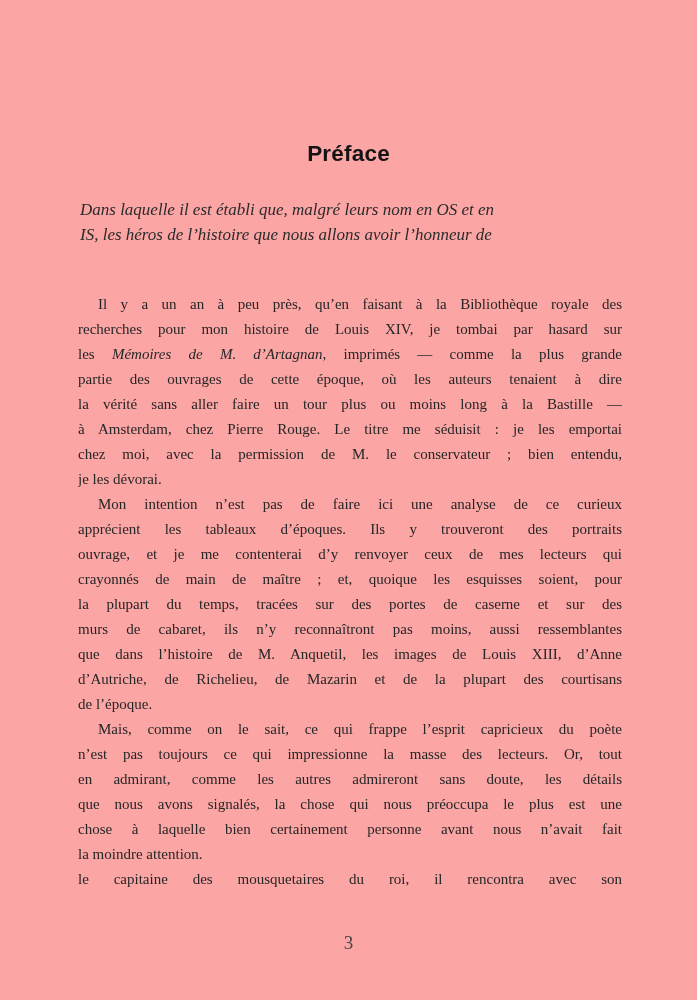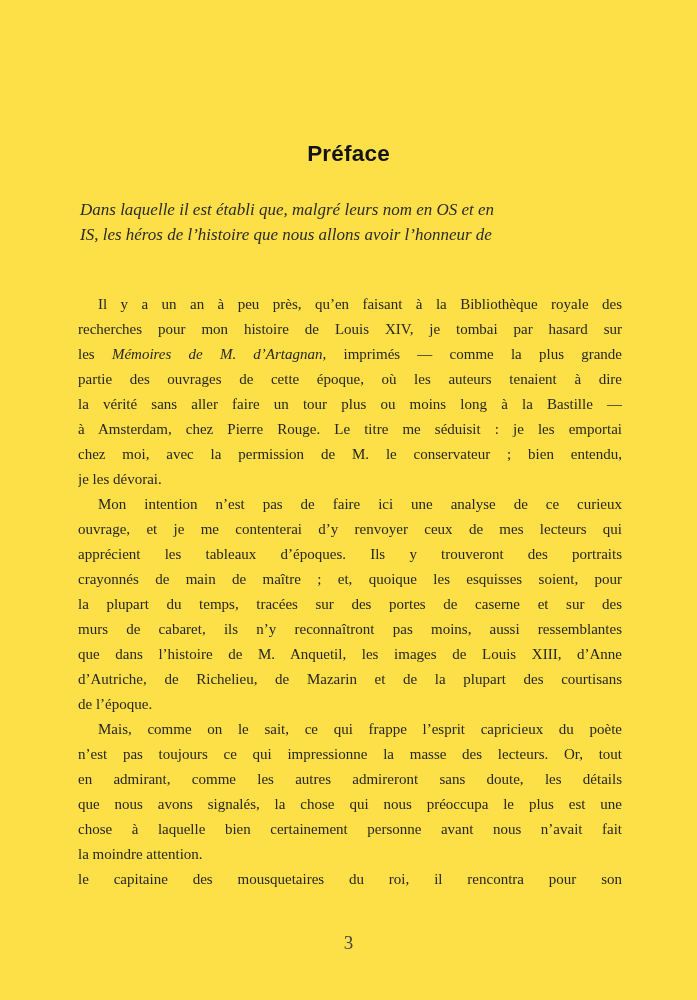--- a/index.html
+++ b/index.html
@@ -4,21 +4,21 @@
 <style>
   html, body {
     margin: 0;
     padding: 0;
     background: #ffffff;
   }
   .page {
     position: relative;
     width: 697px;
     height: 1000px;
-    background: #fde047;
+    background: #fca5a5;
     overflow: hidden;
     font-family: "Liberation Serif", serif;
     color: #262626;
   }
   .title {
     position: absolute;
     top: 139px;
     left: 0;
     width: 697px;
     text-align: center;
@@ -94,32 +94,32 @@
   <div class="body-text">
       <div class="line first">Il y a un an à peu près, qu’en faisant à la Bibliothèque royale des</div>
       <div class="line">recherches pour mon histoire de Louis XIV, je tombai par hasard sur</div>
       <div class="line">les <em>Mémoires de M. d’Artagnan</em>, imprimés — comme la plus grande</div>
       <div class="line">partie des ouvrages de cette époque, où les auteurs tenaient à dire</div>
       <div class="line">la vérité sans aller faire un tour plus ou moins long à la Bastille —</div>
       <div class="line">à Amsterdam, chez Pierre Rouge. Le titre me séduisit : je les emportai</div>
       <div class="line">chez moi, avec la permission de M. le conservateur ; bien entendu,</div>
       <div class="line last">je les dévorai.</div>
       <div class="line first">Mon intention n’est pas de faire ici une analyse de ce curieux</div>
+      <div class="line">apprécient les tableaux d’époques. Ils y trouveront des portraits</div>
       <div class="line">ouvrage, et je me contenterai d’y renvoyer ceux de mes lecteurs qui</div>
-      <div class="line">apprécient les tableaux d’époques. Ils y trouveront des portraits</div>
       <div class="line">crayonnés de main de maître ; et, quoique les esquisses soient, pour</div>
       <div class="line">la plupart du temps, tracées sur des portes de caserne et sur des</div>
       <div class="line">murs de cabaret, ils n’y reconnaîtront pas moins, aussi ressemblantes</div>
       <div class="line">que dans l’histoire de M. Anquetil, les images de Louis XIII, d’Anne</div>
       <div class="line">d’Autriche, de Richelieu, de Mazarin et de la plupart des courtisans</div>
       <div class="line last">de l’époque.</div>
       <div class="line first">Mais, comme on le sait, ce qui frappe l’esprit capricieux du poète</div>
       <div class="line">n’est pas toujours ce qui impressionne la masse des lecteurs. Or, tout</div>
       <div class="line">en admirant, comme les autres admireront sans doute, les détails</div>
       <div class="line">que nous avons signalés, la chose qui nous préoccupa le plus est une</div>
       <div class="line">chose à laquelle bien certainement personne avant nous n’avait fait</div>
       <div class="line last">la moindre attention.</div>
-      <div class="line">le capitaine des mousquetaires du roi, il rencontra pour son</div>
+      <div class="line">le capitaine des mousquetaires du roi, il rencontra avec son</div>
     </div>
 
   <div class="page-number">3</div>
 
 </div>
 
 </body></html>

